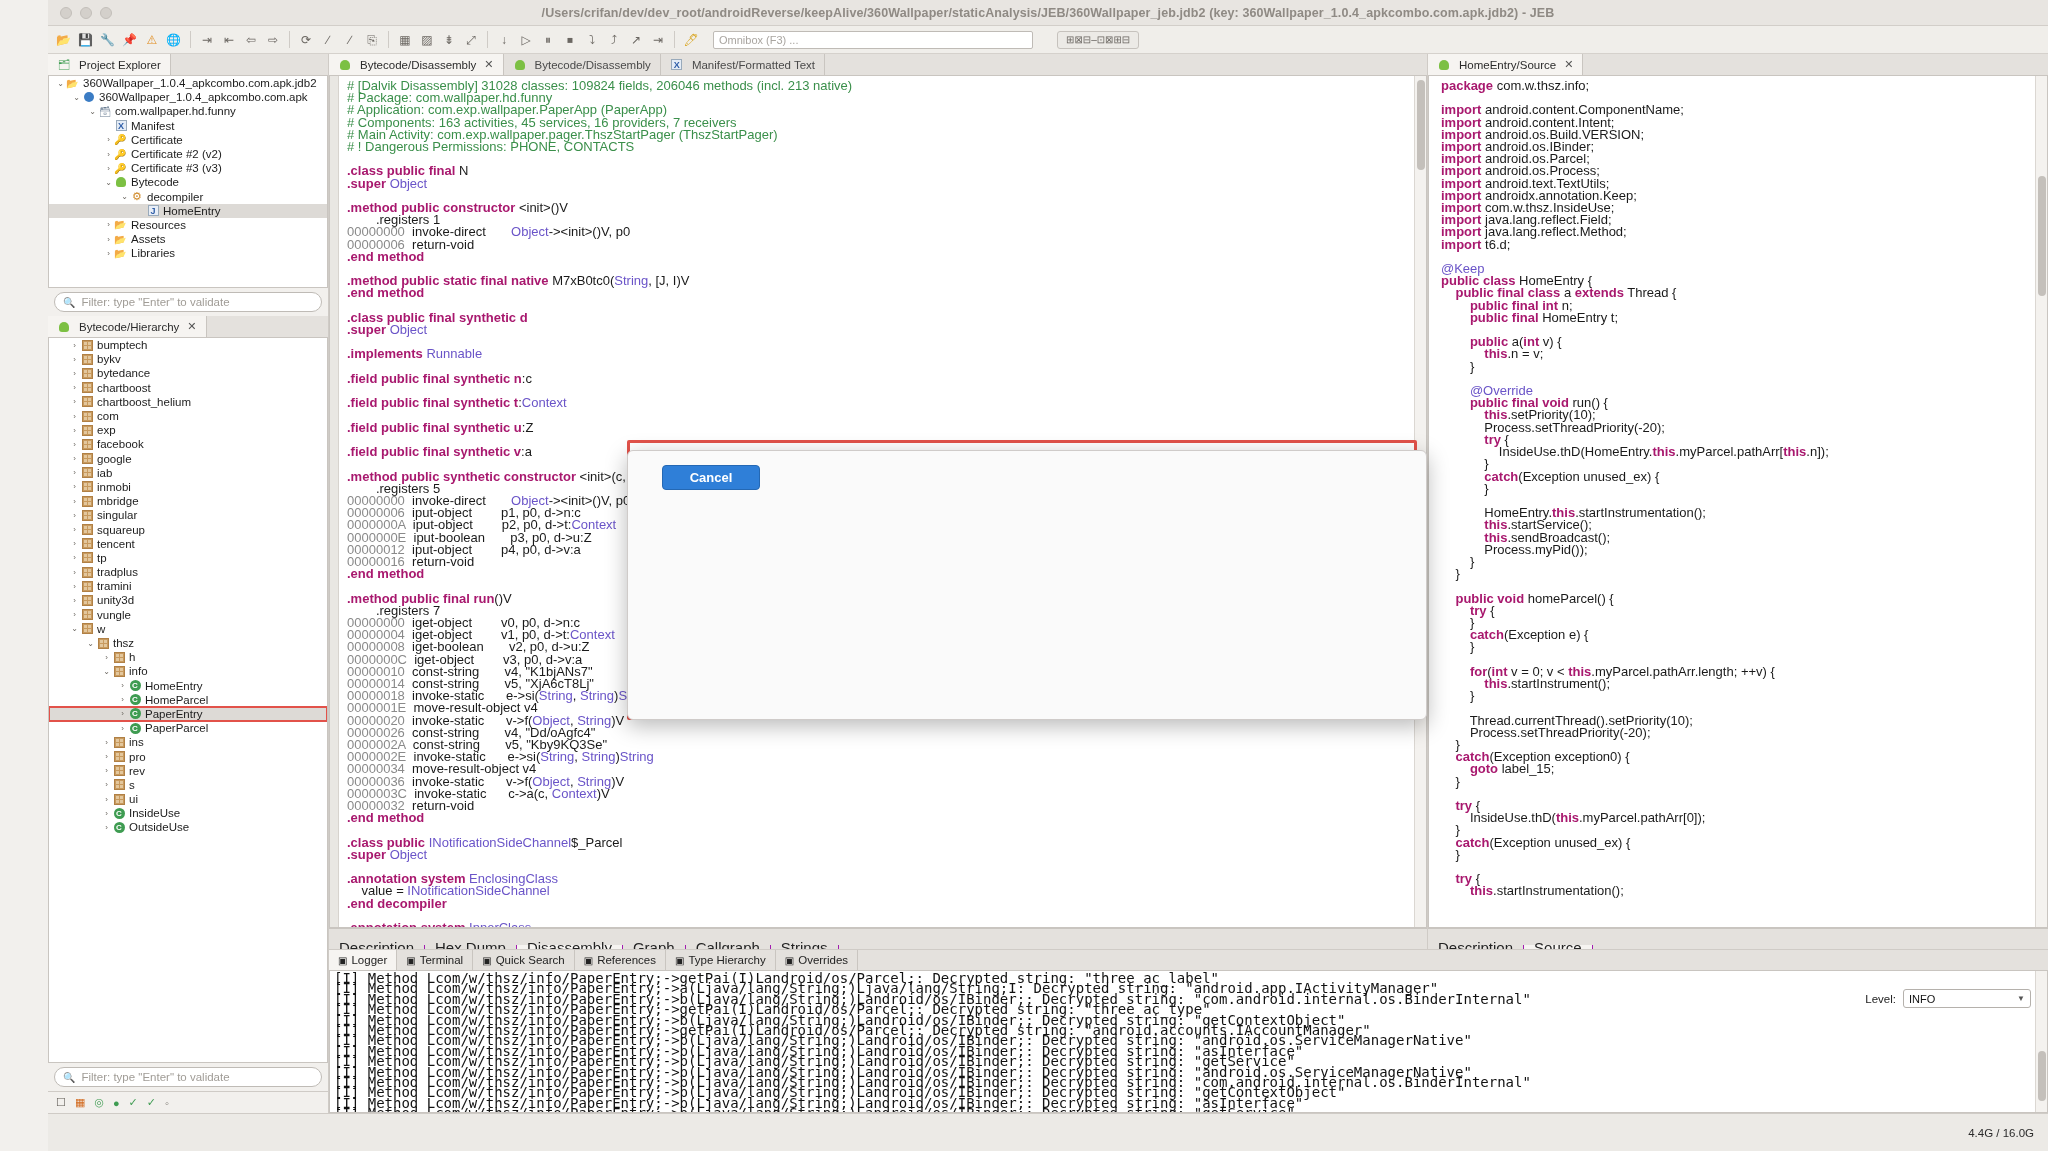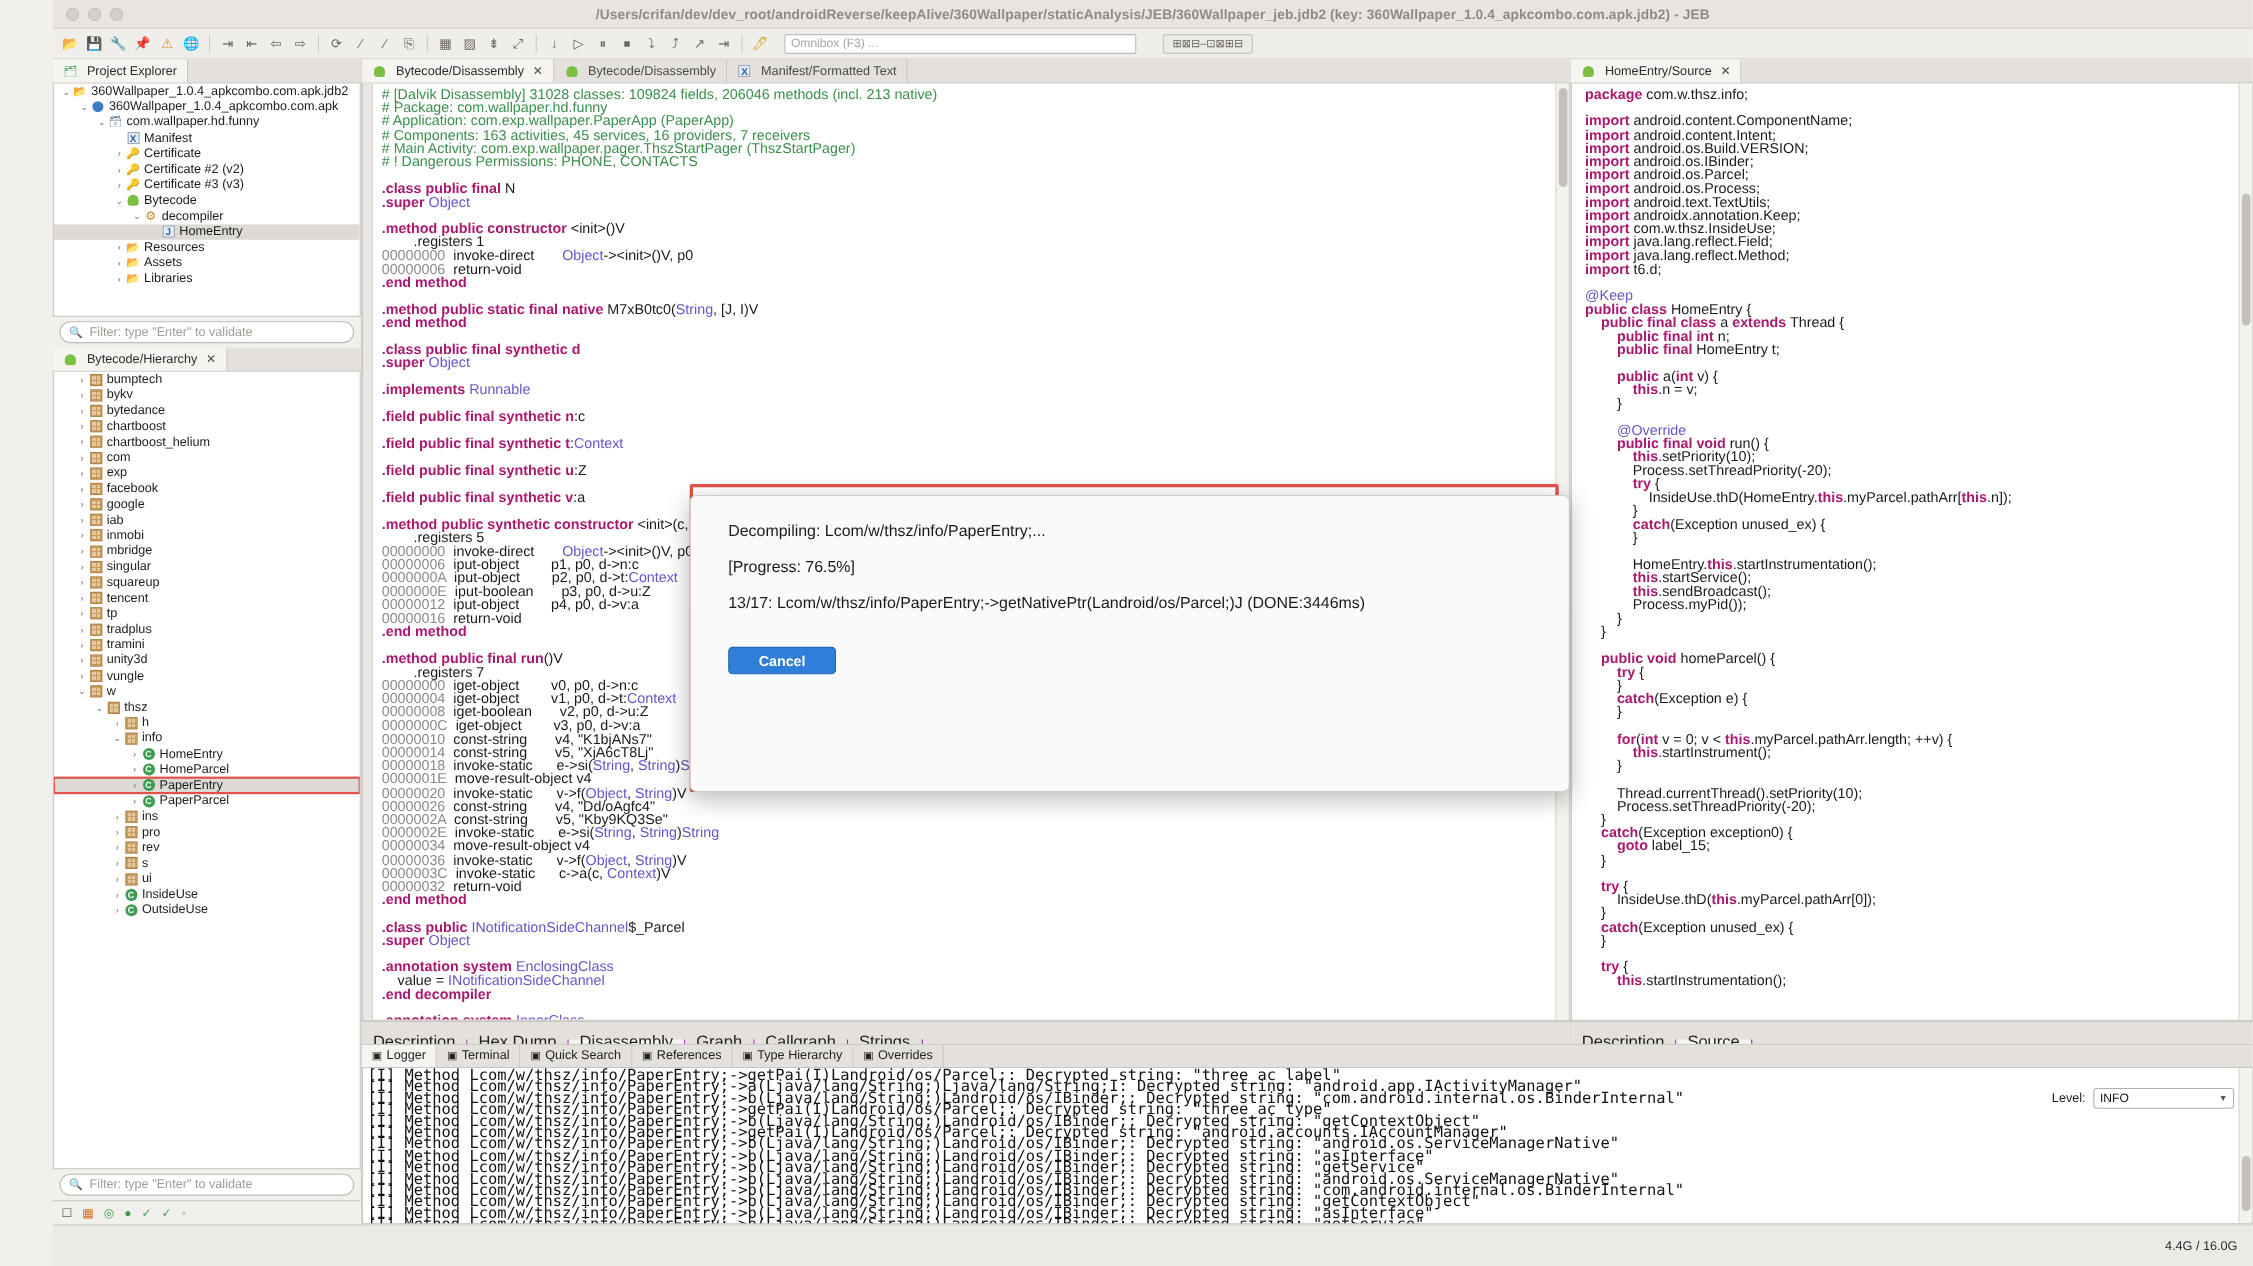--- a/index.html
+++ b/index.html
@@ -880,23 +880,18 @@
       </div>
     </div>
   </div>
 
   <div class="statusbar">
     <span class="statustext">4.4G / 16.0G</span>
   </div>
 
   <div class="task-highlight"></div>
   <div class="dlg-shadow">
-    <div class="dlg-body">
-      <div class="dlg-line">Decompiling: Lcom/w/thsz/info/PaperEntry;...</div>
-      <div class="dlg-line">[Progress: 76.5%]</div>
-      <div class="dlg-line">13/17: Lcom/w/thsz/info/PaperEntry;-&gt;getNativePtr(Landroid/os/Parcel;)J (DONE:3446ms)</div>
-    </div>
     <div class="dlg-btnrow">
       <div class="dlg-cancel">Cancel</div>
     </div>
   </div>
 
 </div>
 
 </body></html>

